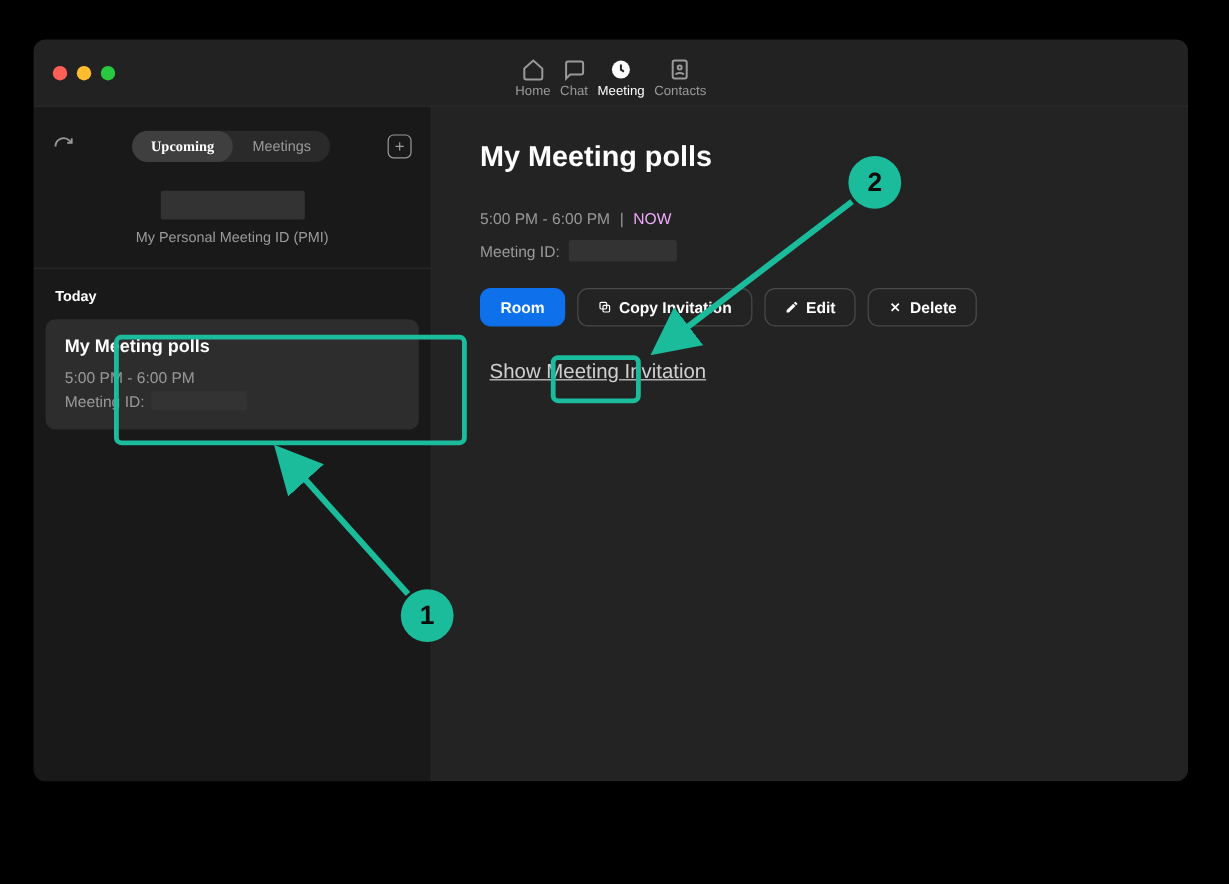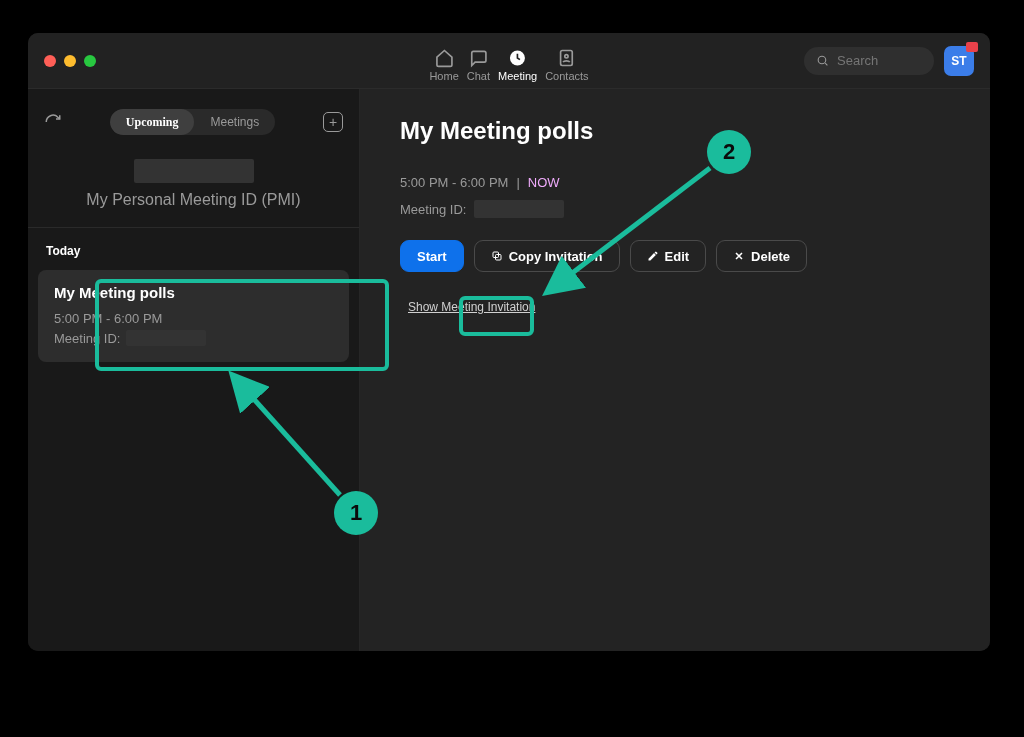--- a/index.html
+++ b/index.html
@@ -172,21 +172,21 @@
     text-align: center;
     border-bottom: 1px solid #2a2a2a;
   }
   .pmi-block {
     margin: 0 auto 8px;
     width: 120px; height: 24px;
     background: var(--redact);
     border-radius: 2px;
   }
   .pmi-label {
-    font-size: 16px;
+    font-size: 12px;
     color: var(--text-dim);
     text-align: center;
   }
   .today {
     font-size: 12px;
     font-weight: 600;
     color: #fff;
     padding: 16px 18px 8px;
   }
   .meeting-card {
@@ -247,21 +247,21 @@
   .btn.primary {
     background: var(--blue);
     border-color: var(--blue);
   }
   .btn svg { width: 12px; height: 12px; }
   .actions-row2 { margin-top: 10px; }
   .link {
     display: inline-block;
     margin-top: 28px;
     margin-left: 8px;
-    font-size: 12px;
+    font-size: 17px;
     color: #d0d0d0;
     text-decoration: underline;
     cursor: pointer;
   }
 
   
   .overlay { position: absolute; inset: 0; pointer-events: none; }
   .anno-box {
     position: absolute;
     border: 4px solid var(--accent);
@@ -312,32 +312,20 @@
       <div class="nav-item">
         <svg viewBox="0 0 24 24" fill="none" stroke="currentColor" stroke-width="2">
             <rect x="5" y="3" width="14" height="18" rx="2"></rect>
             <circle cx="12" cy="10" r="2"></circle>
             <path d="M8 17c1-2 7-2 8 0"></path>
           </svg>
         <span>Contacts</span>
       </div>
     </div>
 
-    <div class="right-controls">
-      <div class="search">
-        <svg width="13" height="13" viewBox="0 0 24 24" fill="none" stroke="currentColor" stroke-width="2">
-            <circle cx="11" cy="11" r="7"></circle>
-            <path d="m21 21-4-4"></path>
-          </svg>
-        <input placeholder="Search" style="">
-      </div>
-      <div class="avatar">
-        <span>ST</span>
-      </div>
-    </div>
   </div>
 
   <div class="body">
     <aside class="sidebar">
       <div class="sidebar-top">
         <svg class="refresh" viewBox="0 0 24 24" fill="none" stroke="currentColor" stroke-width="2">
             <path d="M3 12a9 9 0 0 1 15.5-6.3L21 8"></path>
             <path d="M21 3v5h-5"></path>
           </svg>
         <div class="seg">
@@ -371,21 +359,21 @@
         <span>|</span>
         <span class="now">NOW</span>
       </div>
       <div class="detail-line">
         <span>Meeting ID:</span>
         <span class="redact sm"></span>
       </div>
 
       <div class="actions">
         <button class="btn primary">
-          <span>Start</span>
+          <span>Room</span>
         </button>
         <button class="btn">
           <svg viewBox="0 0 24 24" fill="none" stroke="currentColor" stroke-width="2">
               <rect x="9" y="9" width="11" height="11" rx="2"></rect>
               <rect x="4" y="4" width="11" height="11" rx="2"></rect>
             </svg>
           <span>Copy Invitation</span>
         </button>
         <button class="btn">
           <svg viewBox="0 0 24 24" fill="currentColor">

